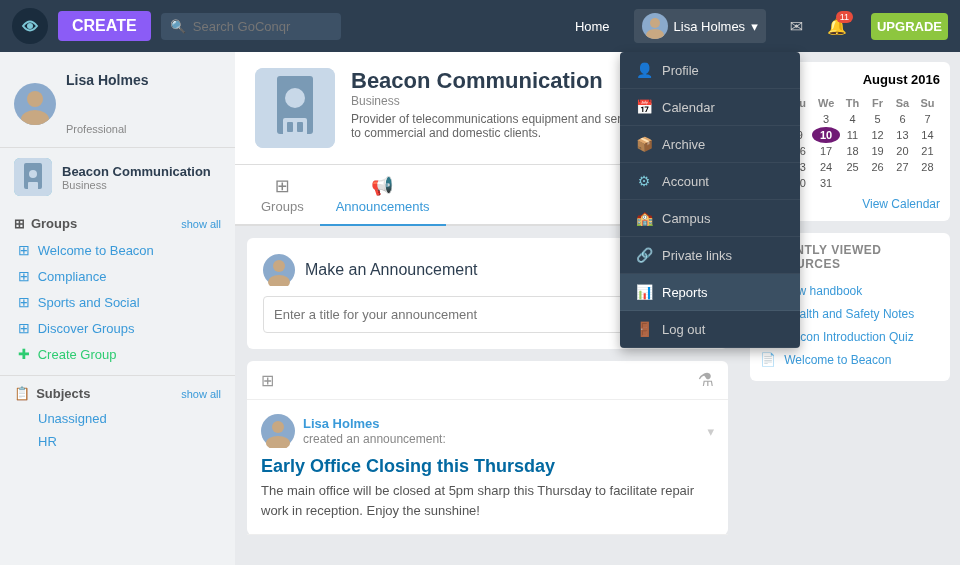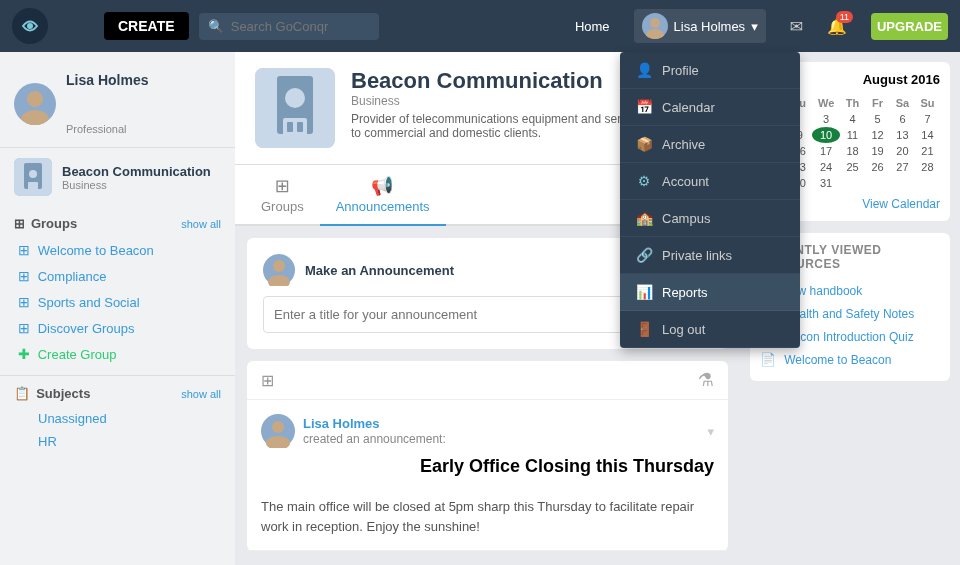--- a/index.html
+++ b/index.html
@@ -17,29 +17,28 @@
       z-index: 100;
     }
     .logo-icon {
       width: 36px; height: 36px;
       background: #1a2c3d;
       border-radius: 50%;
       display: flex; align-items: center; justify-content: center;
       color: #7ec8d8; font-size: 18px; font-weight: bold;
     }
     .create-btn {
-      background: #000000;
+      background: #8b5cf6;
       color: white;
       border: none;
       padding: 6px 14px;
       border-radius: 4px;
-      font-size: 14px;
+      font-size: 16px;
       cursor: pointer;
       font-weight: 600;
-      margin-left: 46px;
     }
     .search-bar {
       background: #3d5166;
       border: none;
       border-radius: 4px;
       padding: 6px 10px;
       color: #ccc;
       font-size: 13px;
       width: 180px;
       display: flex; align-items: center; gap: 6px;
@@ -200,21 +199,21 @@
     .announcement-header {
       display: flex; align-items: center; gap: 10px;
       margin-bottom: 10px;
     }
     .ann-avatar {
       width: 32px; height: 32px; border-radius: 50%;
       background: #8baacc;
       display: flex; align-items: center; justify-content: center;
       font-size: 13px; color: white;
     }
-    .ann-title { font-size: 13px; font-weight: 700; color: #2d3e50; }
+    .ann-title { font-size: 16px; font-weight: 400; color: #2d3e50; }
     .ann-input {
       width: 100%;
       border: 1px solid #ddd;
       border-radius: 4px;
       padding: 10px;
       font-size: 13px;
       color: #aaa;
     }
 
     .feed-section {
@@ -240,42 +239,42 @@
     }
     .post-avatar {
       width: 34px; height: 34px; border-radius: 50%;
       background: #8baacc;
       display: flex; align-items: center; justify-content: center;
       font-size: 13px; color: white;
     }
     .post-user { font-weight: 600; color: #3a9ad9; font-size: 13px; }
     .post-action { color: #888; font-size: 12px; }
     .post-expand { margin-left: auto; color: #ccc; cursor: pointer; }
-    .post-title { font-size: 18px; font-weight: 700; color: #000000; margin-bottom: 20px; text-align: right; }
+    .post-title { font-size: 18px; font-weight: 700; color: #0369a1; margin-bottom: 4px; }
     .post-body { font-size: 13px; color: #555; line-height: 1.5; }
 
     
     .right-sidebar {
       width: 220px;
       background: #e8eaed;
       padding: 10px;
       overflow-y: auto;
       flex-shrink: 0;
     }
     .calendar-widget {
       background: white;
       border-radius: 6px;
       padding: 10px;
       margin-bottom: 12px;
     }
     .cal-header { font-size: 13px; font-weight: 600; text-align: right; color: #000000; margin-bottom: 8px; }
     .cal-grid { width: 100%; font-size: 11px; border-collapse: collapse; }
     .cal-grid th { color: #888; text-align: center; padding: 2px; }
     .cal-grid td { text-align: center; padding: 2px 3px; color: #555; cursor: pointer; }
-    .cal-grid td.today { background: #15803d; color: white; border-radius: 50%; font-weight: 400; }
+    .cal-grid td.today { background: #701a75; color: white; border-radius: 50%; font-weight: 700; }
     .cal-view-link { text-align: right; color: #3a9ad9; font-size: 12px; cursor: pointer; margin-top: 6px; display: block; }
 
     .recently-viewed {
       background: white;
       border-radius: 6px;
       padding: 10px;
     }
     .rv-title { font-size: 12px; font-weight: 600; color: #888; margin-bottom: 8px; text-transform: uppercase; letter-spacing: 0.5px; }
     .rv-item {
       display: flex; align-items: center; gap: 8px;

